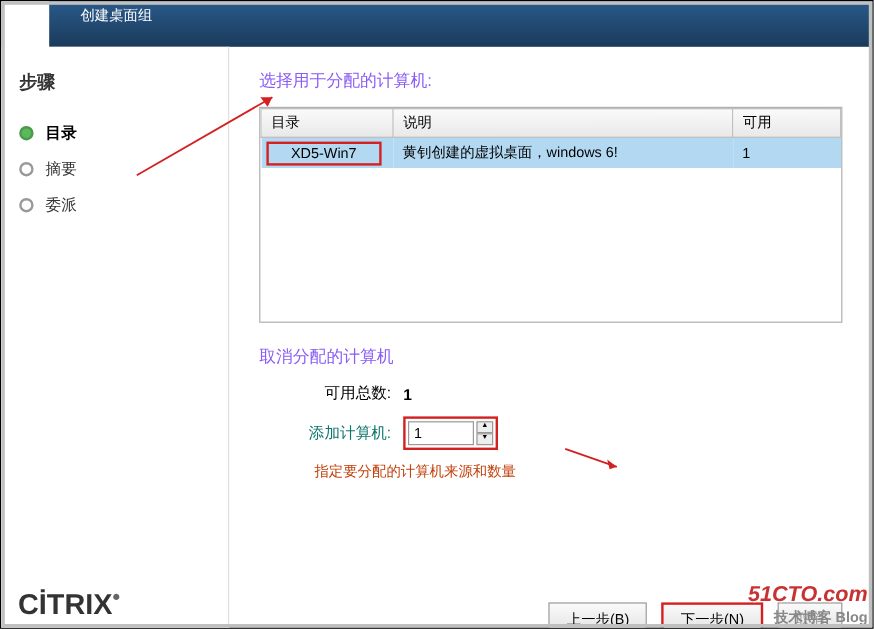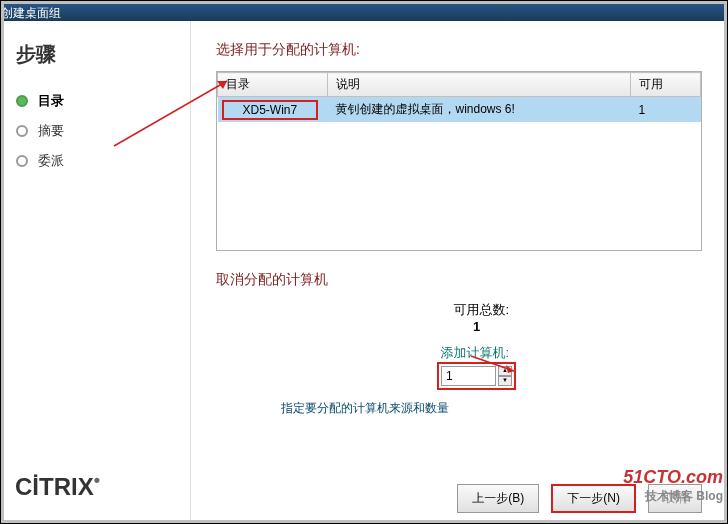--- a/index.html
+++ b/index.html
@@ -1,69 +1,69 @@
 <!DOCTYPE html>
 <html><head>
   <meta charset="utf-8">
   <style>
     * { box-sizing: border-box; margin: 0; padding: 0; }
     body { font-family: "Microsoft YaHei", "SimSun", Arial, sans-serif; font-size: 12px; background: #fff; width: 728px; height: 524px; overflow: hidden; position: relative; border: 1px solid #000; }
     
-    .titlebar { background: linear-gradient(to bottom, #2a5a8a, #1a3a5a); color: #fff; padding: 4px 0; font-size: 12px; height: 20px; }
+    .titlebar { background: linear-gradient(to bottom, #2a5a8a, #1a3a5a); color: #fff; padding: 4px 26px; font-size: 12px; height: 38px; margin-left: 40px; }
     
     .main { display: flex; height: 500px; }
     
     .sidebar { width: 190px; background: #fff; padding: 20px 15px; border-right: 1px solid #e0e0e0; position: relative; }
-    .sidebar-title { font-size: 20px; font-weight: bold; color: #333; margin-bottom: 18px; }
+    .sidebar-title { font-size: 15px; font-weight: bold; color: #333; margin-bottom: 18px; }
     .step-list { list-style: none; }
     .step-item { display: flex; align-items: center; padding: 6px 0; color: #333; font-size: 13px; }
     .step-item.active { color: #000; font-weight: bold; }
     .step-bullet { width: 12px; height: 12px; border-radius: 50%; border: 2px solid #999; margin-right: 10px; }
     .step-item.active .step-bullet { background: #5cb85c; border-color: #4a9a4a; }
     
     .citrix-logo { position: absolute; bottom: 20px; left: 14px; font-family: Arial, sans-serif; font-size: 24px; font-weight: bold; color: #333; letter-spacing: 0px; }
     .citrix-dot { color: #666; font-size: 18px; vertical-align: super; }
     
     .content { flex: 1; padding: 20px 25px 10px 25px; position: relative; }
-    .section-title { color: #7f1d1d; font-size: 14px; margin-bottom: 12px; }
+    .section-title { color: #8b5cf6; font-size: 14px; margin-bottom: 12px; }
     
     .table-wrap { border: 1px solid #b0b0b0; background: #fff; height: 180px; overflow: hidden; }
     table { width: 100%; border-collapse: collapse; }
     th { background: linear-gradient(to bottom, #fafafa, #e8e8e8); border: 1px solid #c0c0c0; padding: 3px 8px; text-align: left; font-weight: normal; font-size: 12px; }
     th.col-catalog { width: 110px; }
     th.col-desc { }
-    th.col-avail { width: 70px; }
+    th.col-avail { width: 90px; }
     td { padding: 4px 8px; font-size: 12px; }
     tr.selected td { background: #b3d9f2; }
     
     .cell-highlight { border: 2px solid #d42020; padding: 1px 19px; margin: -2px -4px; display: inline-block; }
     
     .subsection { margin-top: 20px; }
-    .form-row { display: flex; align-items: center; margin: 10px 0 10px 35px; font-size: 13px; flex-direction: column; }
+    .form-row { display: flex; align-items: center; margin: 10px 0 10px 35px; font-size: 13px; }
     .form-label { width: 75px; text-align: right; margin-right: 10px; }
     .form-label.blue { color: #0f766e; }
     .form-value { font-weight: bold; }
     
     .spinner { display: inline-flex; border: 2px solid #d42020; padding: 2px; }
     .spinner input { width: 55px; border: 1px solid #999; padding: 2px 4px; font-size: 12px; }
     .spinner-btns { width: 14px; display: flex; flex-direction: column; margin-left: 2px; }
     .spinner-btn { height: 10px; background: #eee; border: 1px solid #999; font-size: 6px; text-align: center; cursor: pointer; line-height: 6px; }
     
-    .hint-text { margin-left: 65px; margin-top: 8px; font-size: 12px; color: #0c4a6e; }
+    .hint-text { margin-left: 46px; margin-top: 8px; font-size: 12px; color: #c2410c; }
     
     .footer-buttons { position: absolute; bottom: 8px; right: 25px; display: flex; gap: 12px; }
     .btn { padding: 4px 14px; font-size: 12px; background: linear-gradient(to bottom, #fafafa, #e0e0e0); border: 1px solid #999; cursor: pointer; }
     .btn.next-hl { border: 2px solid #d42020; }
     .btn.disabled { color: #999; }
     
     .arrow-red { position: absolute; pointer-events: none; }
     .arrow1 { left: 108px; top: 70px; }
     .arrow2 { left: 275px; top: 330px; }
     
-    .watermark { position: absolute; right: 4px; bottom: 18px; text-align: right; }
+    .watermark { position: absolute; right: 4px; bottom: 0; text-align: right; }
     .watermark .wm1 { color: #c83232; font-size: 18px; font-weight: bold; font-style: italic; font-family: Arial; text-shadow: 1px 1px 0 #fff; }
     .watermark .wm2 { color: #888; font-size: 12px; font-weight: bold; }
     
     .outer-border { position: absolute; inset: 0; border: 3px solid #c0c0c0; pointer-events: none; }
   </style>
 </head>
 <body>
 
 <div class="titlebar">
   <span>创建桌面组</span>

